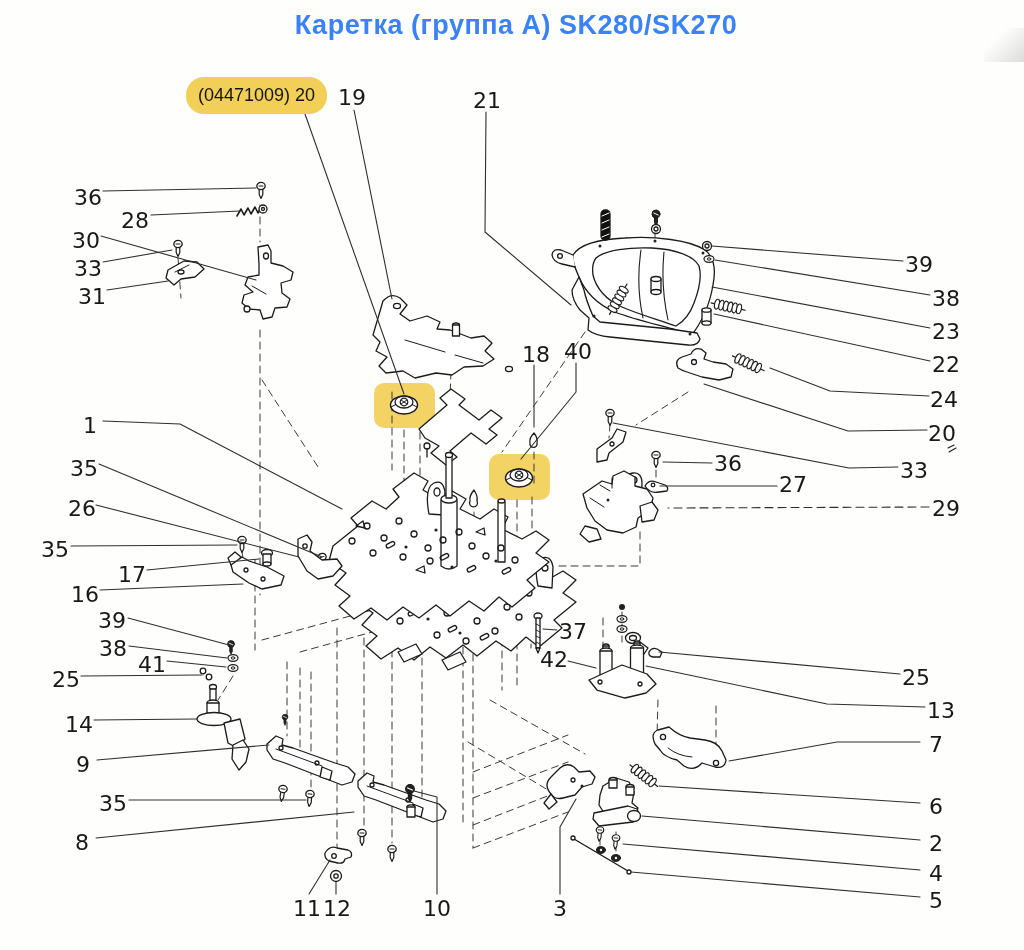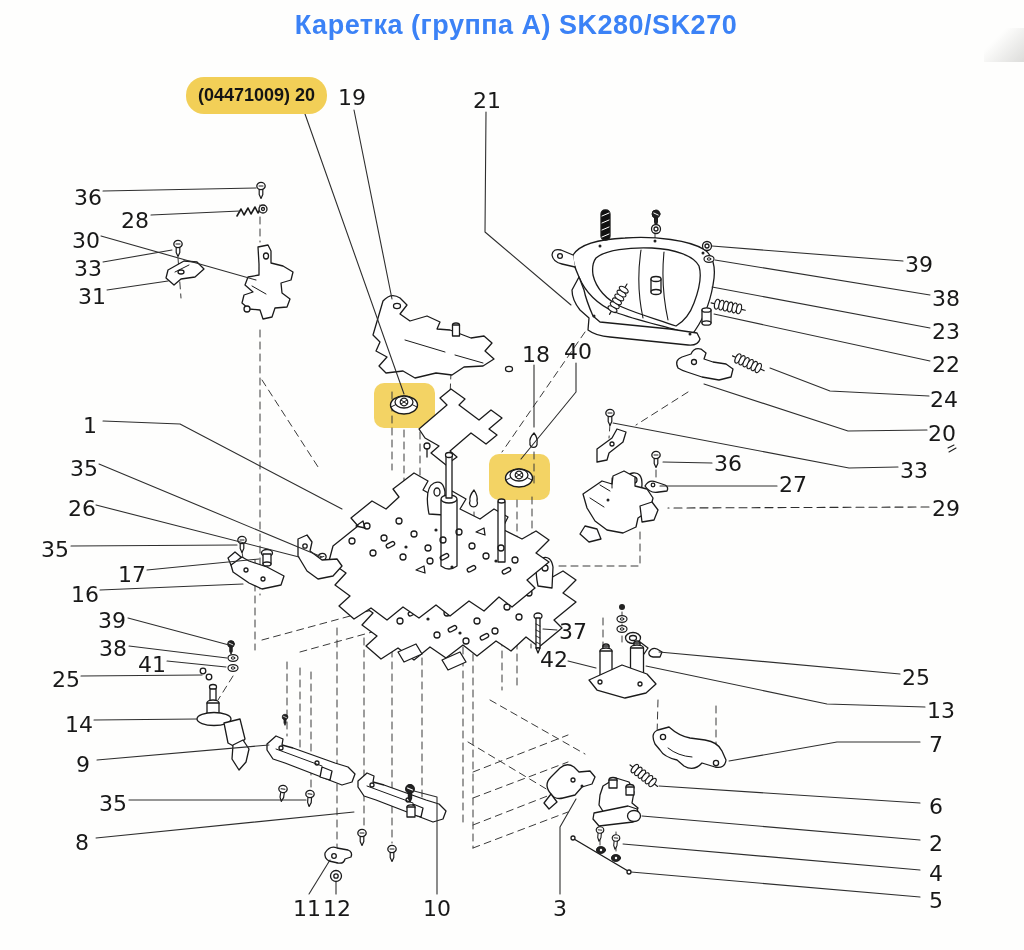--- a/index.html
+++ b/index.html
@@ -3,21 +3,21 @@
 <meta charset="utf-8">
 <style>
   html,body{margin:0;padding:0;background:#fff;}
   .stage{position:relative;width:1024px;height:950px;background:#fefefd;overflow:hidden;
          font-family:"DejaVu Sans",sans-serif;}
   .title{position:absolute;left:4px;top:10px;width:100%;text-align:center;margin:0;
          font-family:"Liberation Sans","DejaVu Sans",sans-serif;font-weight:700;
          font-size:27px;color:#3b82f6;letter-spacing:.5px;}
   .part-code{position:absolute;left:186px;top:77px;width:141px;height:37px;border-radius:18px;
          display:flex;align-items:center;justify-content:center;gap:5px;
-         font-family:"Liberation Sans","DejaVu Sans",sans-serif;font-weight:700;
+         font-family:"Liberation Sans","DejaVu Sans",sans-serif;font-weight:400;
          font-size:18px;color:#141414;}
   svg{position:absolute;left:0;top:0;}
   .corner-shade{position:absolute;right:0;top:28px;width:40px;height:34px;
          background:linear-gradient(135deg,rgba(0,0,0,0) 30%,rgba(120,120,115,.25));}
 </style>
 </head>
 <body>
 
 <div class="stage">
 

